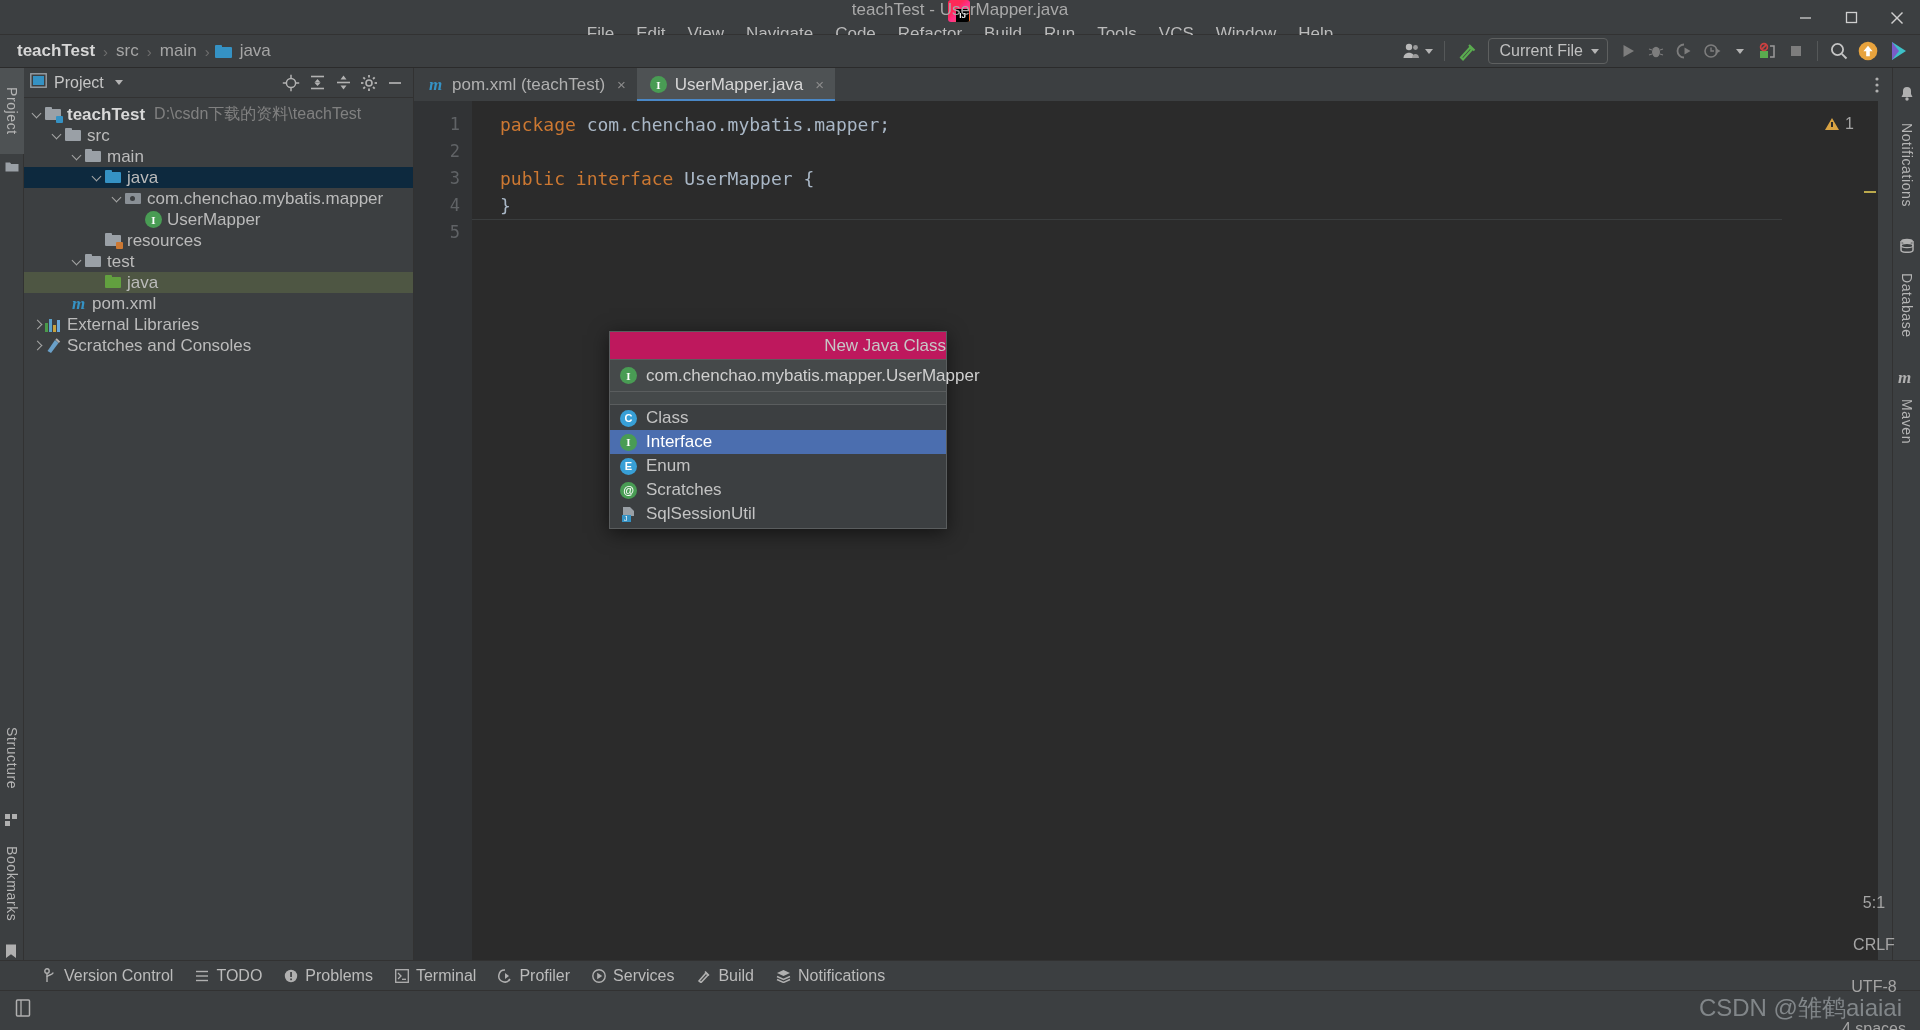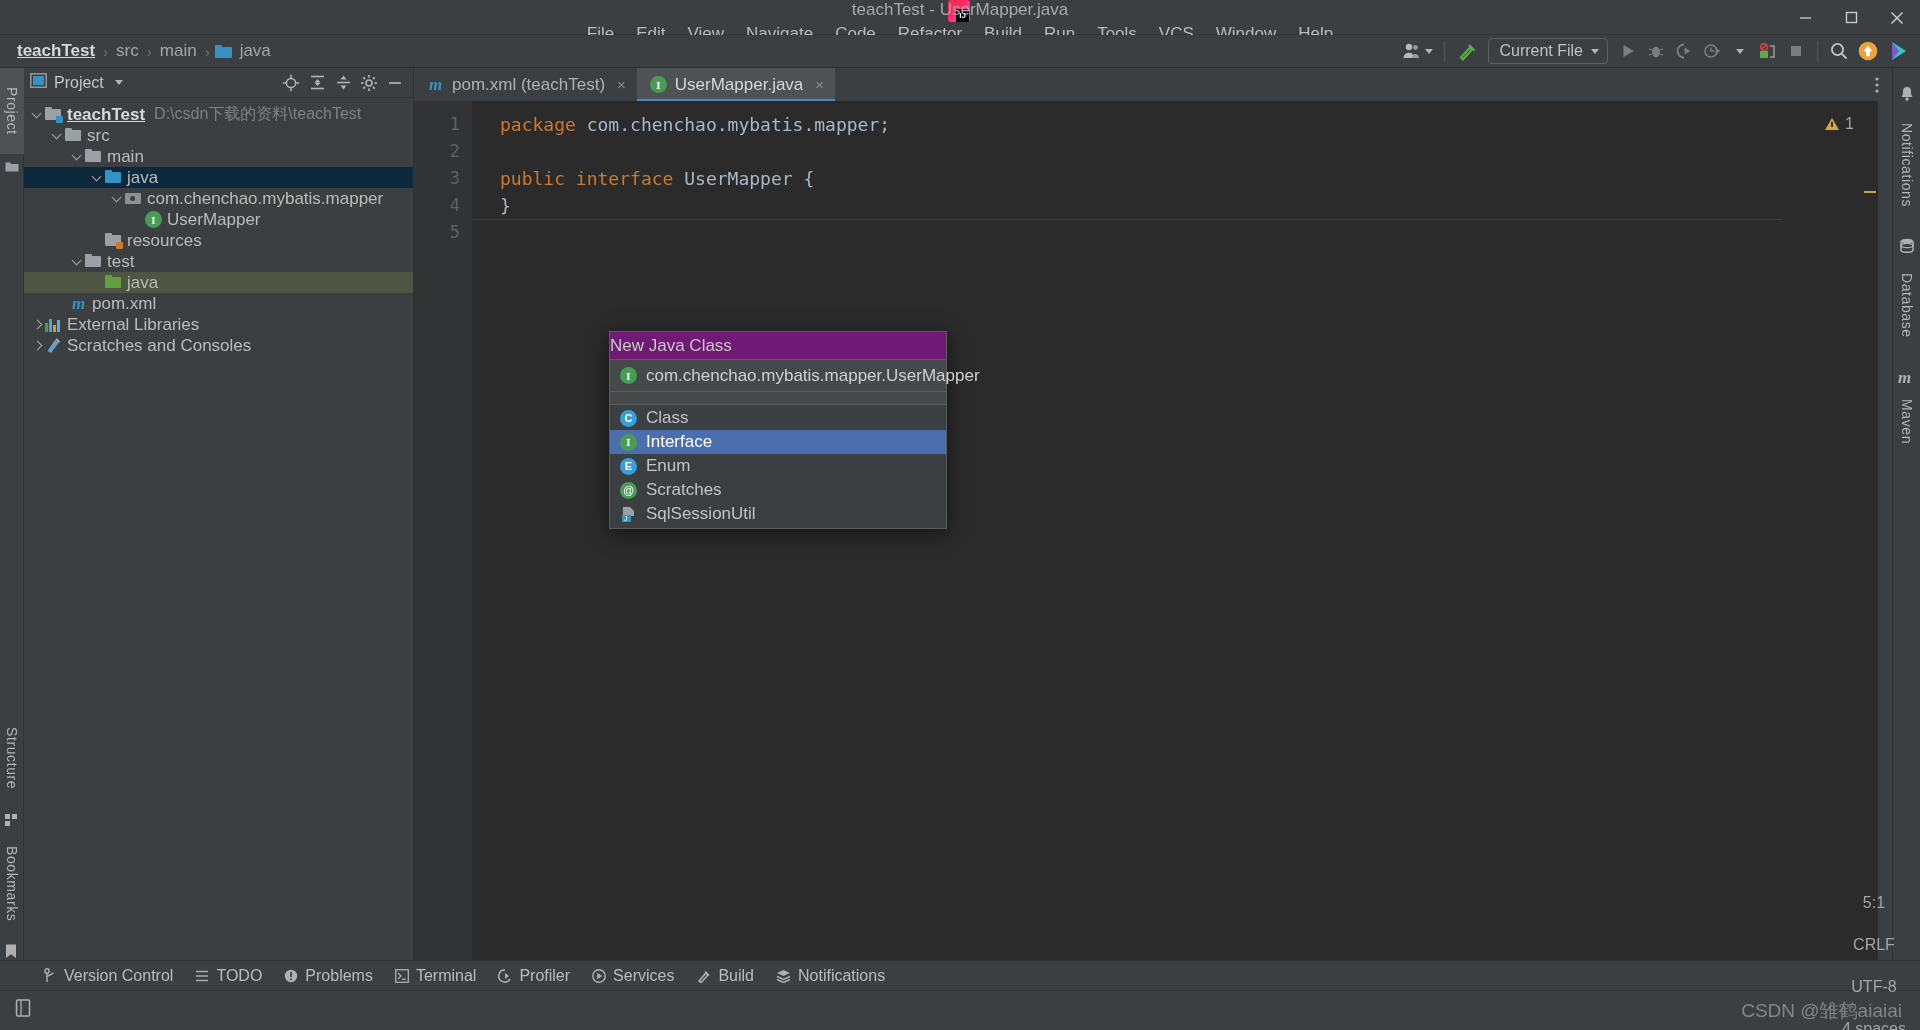--- a/index.html
+++ b/index.html
@@ -112,21 +112,21 @@
   .trow.sel-green { background:#4e5643; }
   .arrow { width:15px; height:15px; flex:0 0 15px; position:relative; }
   .arrow.right::before, .arrow.down::before {
     content:""; position:absolute; left:4px; top:3.5px;
     width:6px; height:6px; border-right:1.6px solid #a6a6a6; border-bottom:1.6px solid #a6a6a6;
   }
   .arrow.right::before { transform:rotate(-45deg); }
   .arrow.down::before { transform:rotate(45deg); left:3px; top:2.5px; }
   .tname { margin-left:5px; }
   .tpath { margin-left:9px; color:#808080; font-size:16px; }
-  .bold { font-weight:bold; color:#d8d8d8;text-decoration:underline; }
+  .bold { font-weight:bold; color:#d8d8d8; }
 
   .ico { width:17px;height:17px;flex:0 0 17px;position:relative;display:inline-block; }
   .ico-folder .tab{position:absolute;left:0;top:1px;width:7px;height:3px;background:#9aa0a6;border-radius:1px 1px 0 0;}
   .ico-folder .body{position:absolute;left:0;top:3px;width:16px;height:11px;background:#9aa0a6;border-radius:1px;}
   .ico-folder.blue .tab,.ico-folder.blue .body{background:#3592c4;}
   .ico-folder.green .tab,.ico-folder.green .body{background:#62a03f;}
   .ico-folder .badge{position:absolute;right:-1px;bottom:0;width:7px;height:7px;background:#3592c4;border-radius:1px;}
   .ico-folder .badge.res{background:#cc7832;}
   .ico-pkg .body{position:absolute;left:0;top:3px;width:16px;height:11px;background:#8a9096;border-radius:1px;}
   .ico-pkg .dot{position:absolute;left:5px;top:6px;width:5px;height:5px;background:#3c3f41;border-radius:50%;}
@@ -214,33 +214,33 @@
   
   .statusbar {
     position:absolute; left:0; bottom:0; width:1920px; height:40px;
     background:#3c3f41; display:flex; align-items:center;
     border-top:1px solid #323232; padding:0 10px;
   }
   .sb-right { margin-left:auto; display:flex; align-items:center; gap:20px; font-size:16px; color:#a5a5a5;flex-direction:column; }
   .sb-item { padding:2px 4px; }
   .watermark {
     position:absolute; right:18px; bottom:6px;
-    font-size:19px; color:#8e9396; opacity:.85; pointer-events:none;
+    font-size:24px; color:#8e9396; opacity:.85; pointer-events:none;
     white-space:nowrap;
   }
 
   
   .popup {
     position:absolute; left:609px; top:331px; width:338px;
     background:#3c3f41; border:1px solid #5a5d5e;
     box-shadow:0 4px 18px rgba(0,0,0,.55); z-index:50;
   }
   .popup-title {
-    height:28px; line-height:28px; text-align:left;
-    font-size:17px; color:#c7c7c7; background:#701a75;
+    height:28px; line-height:28px; text-align:right;
+    font-size:17px; color:#c7c7c7; background:#be185d;
     border-bottom:1px solid #5a5d5e;
   }
   .popup-input {
     height:32px; display:flex; align-items:center; gap:9px; padding:0 10px;
     background:#45494a; border-bottom:1px solid #5a5d5e;
   }
   .popup-input .val { font-size:17px; color:#cfcfcf; }
   .caret { display:inline-block; width:1px; height:18px; background:#d6d6d6; vertical-align:-3px; }
   .popup-gap { height:13px; background:#45494a; border-bottom:1px solid #5a5d5e; }
   .popup-list { background:#3c3f41; padding:1px 0 2px; }

